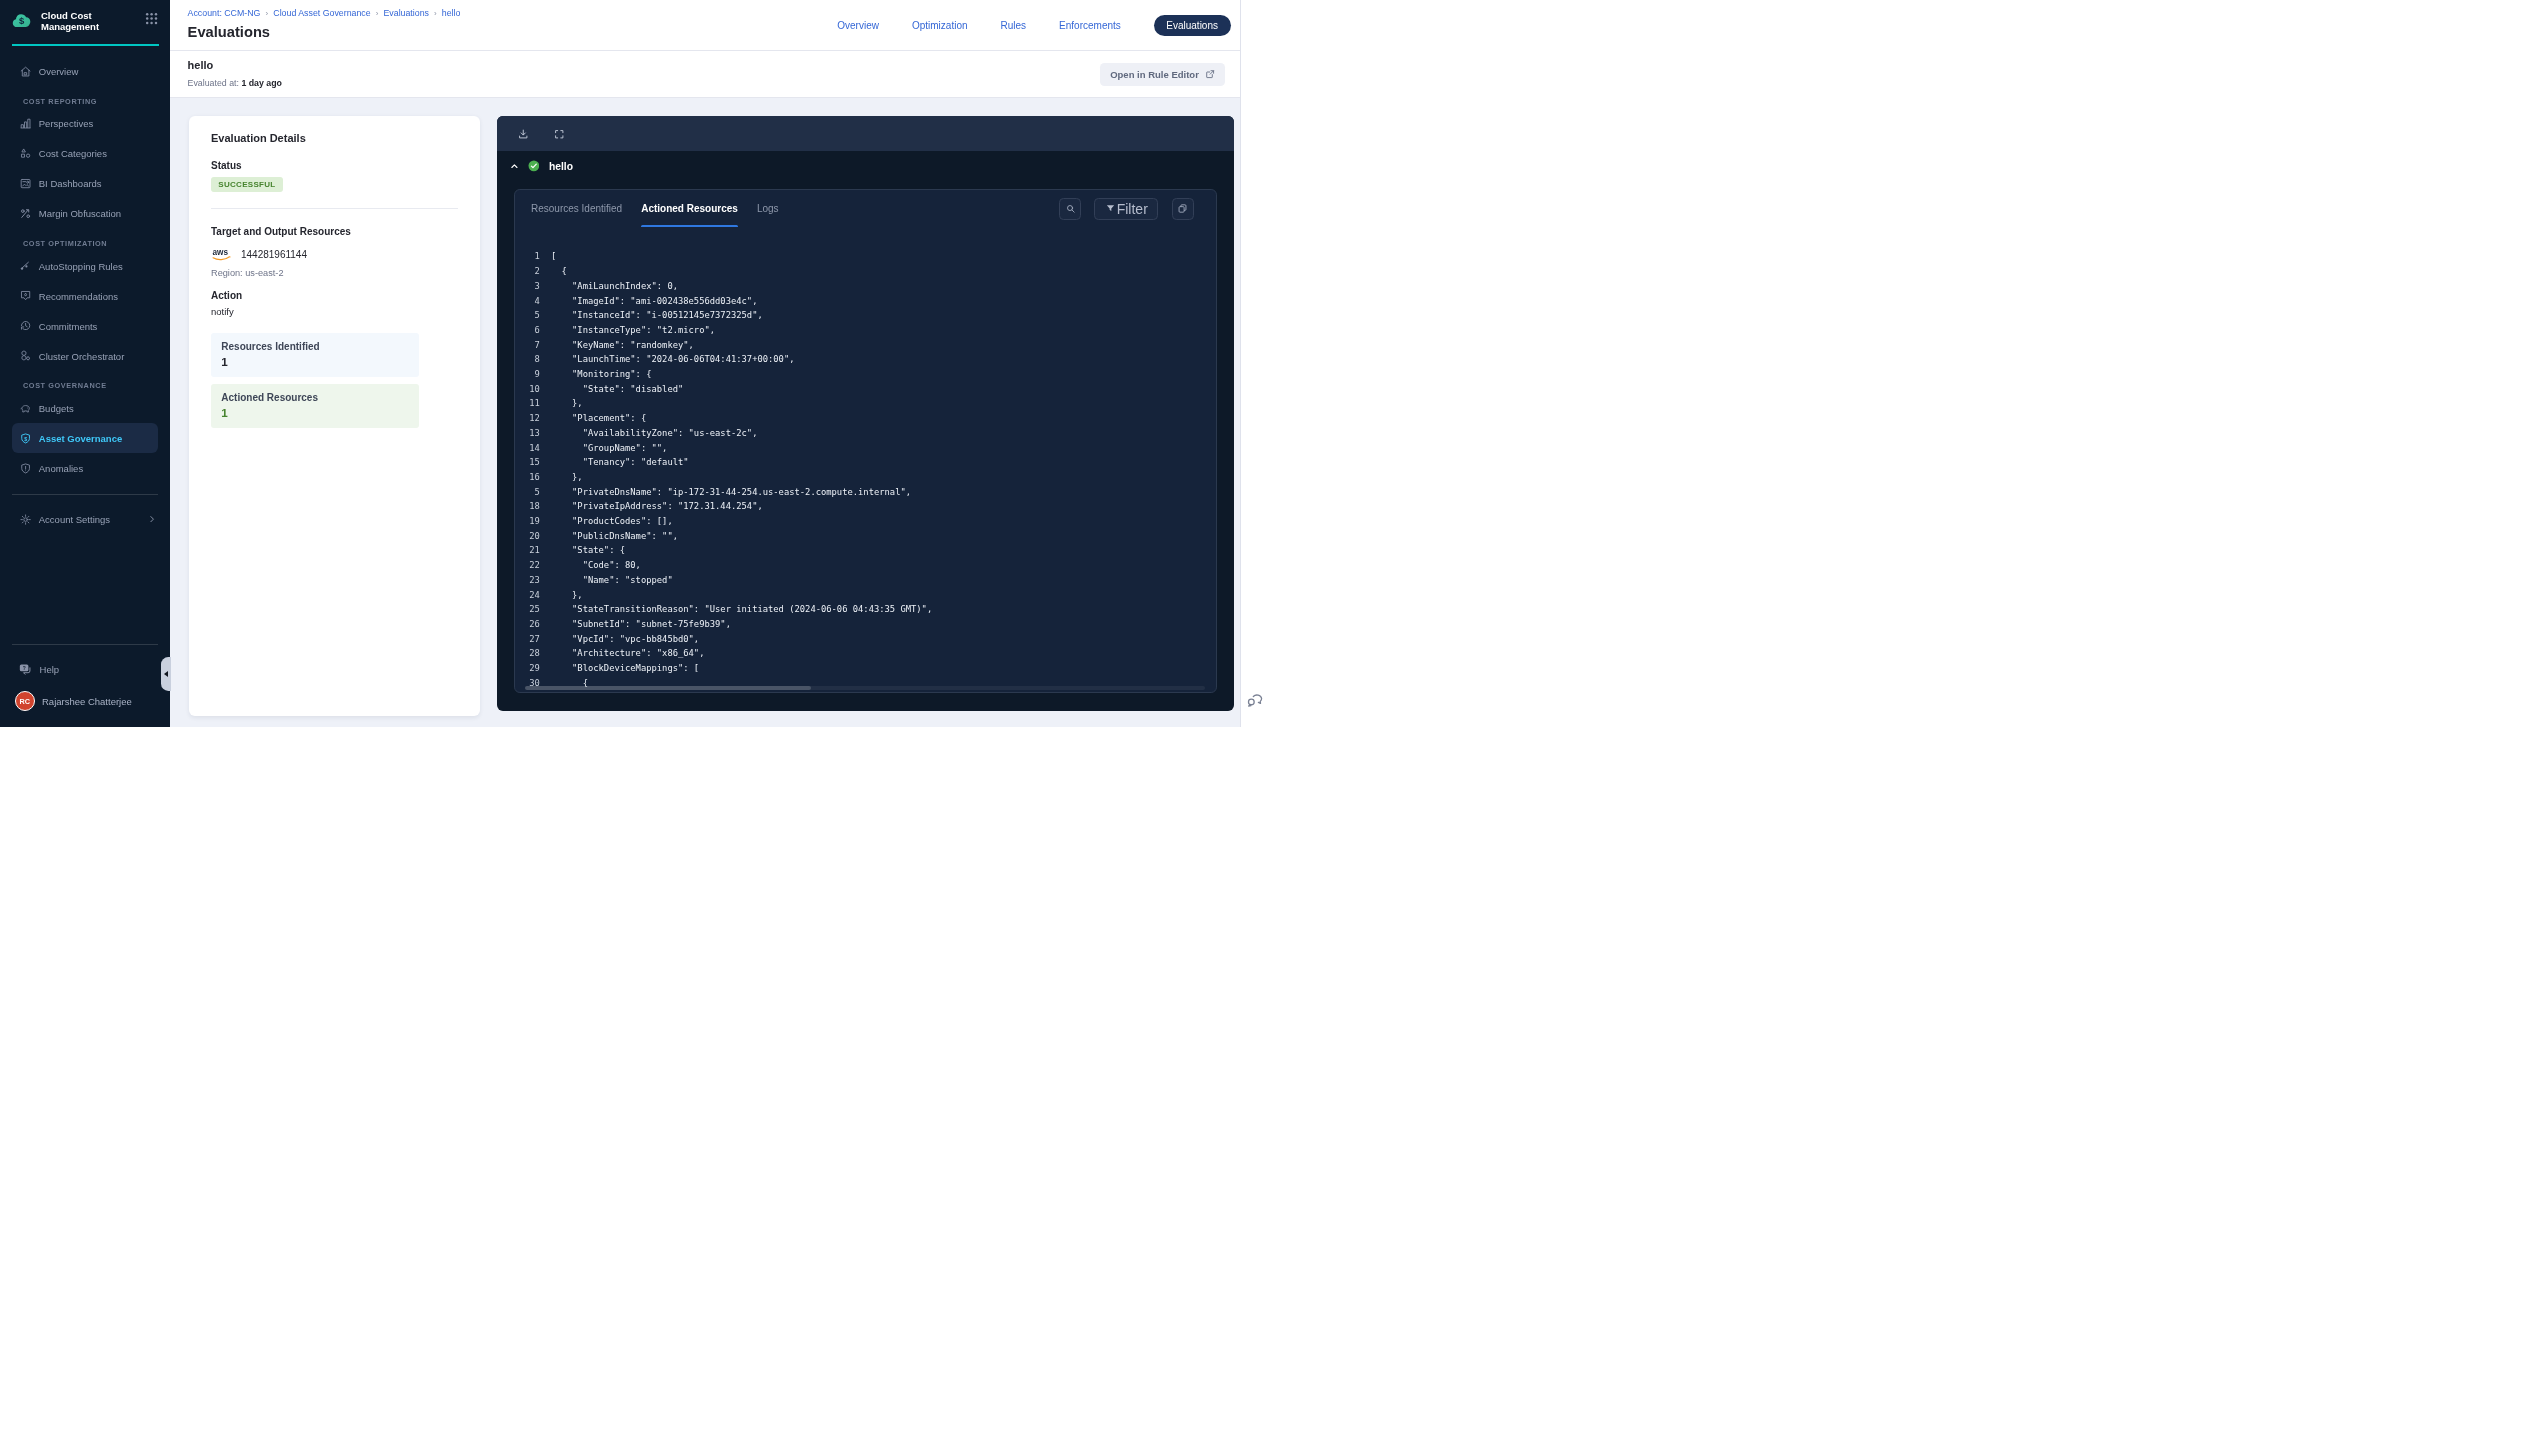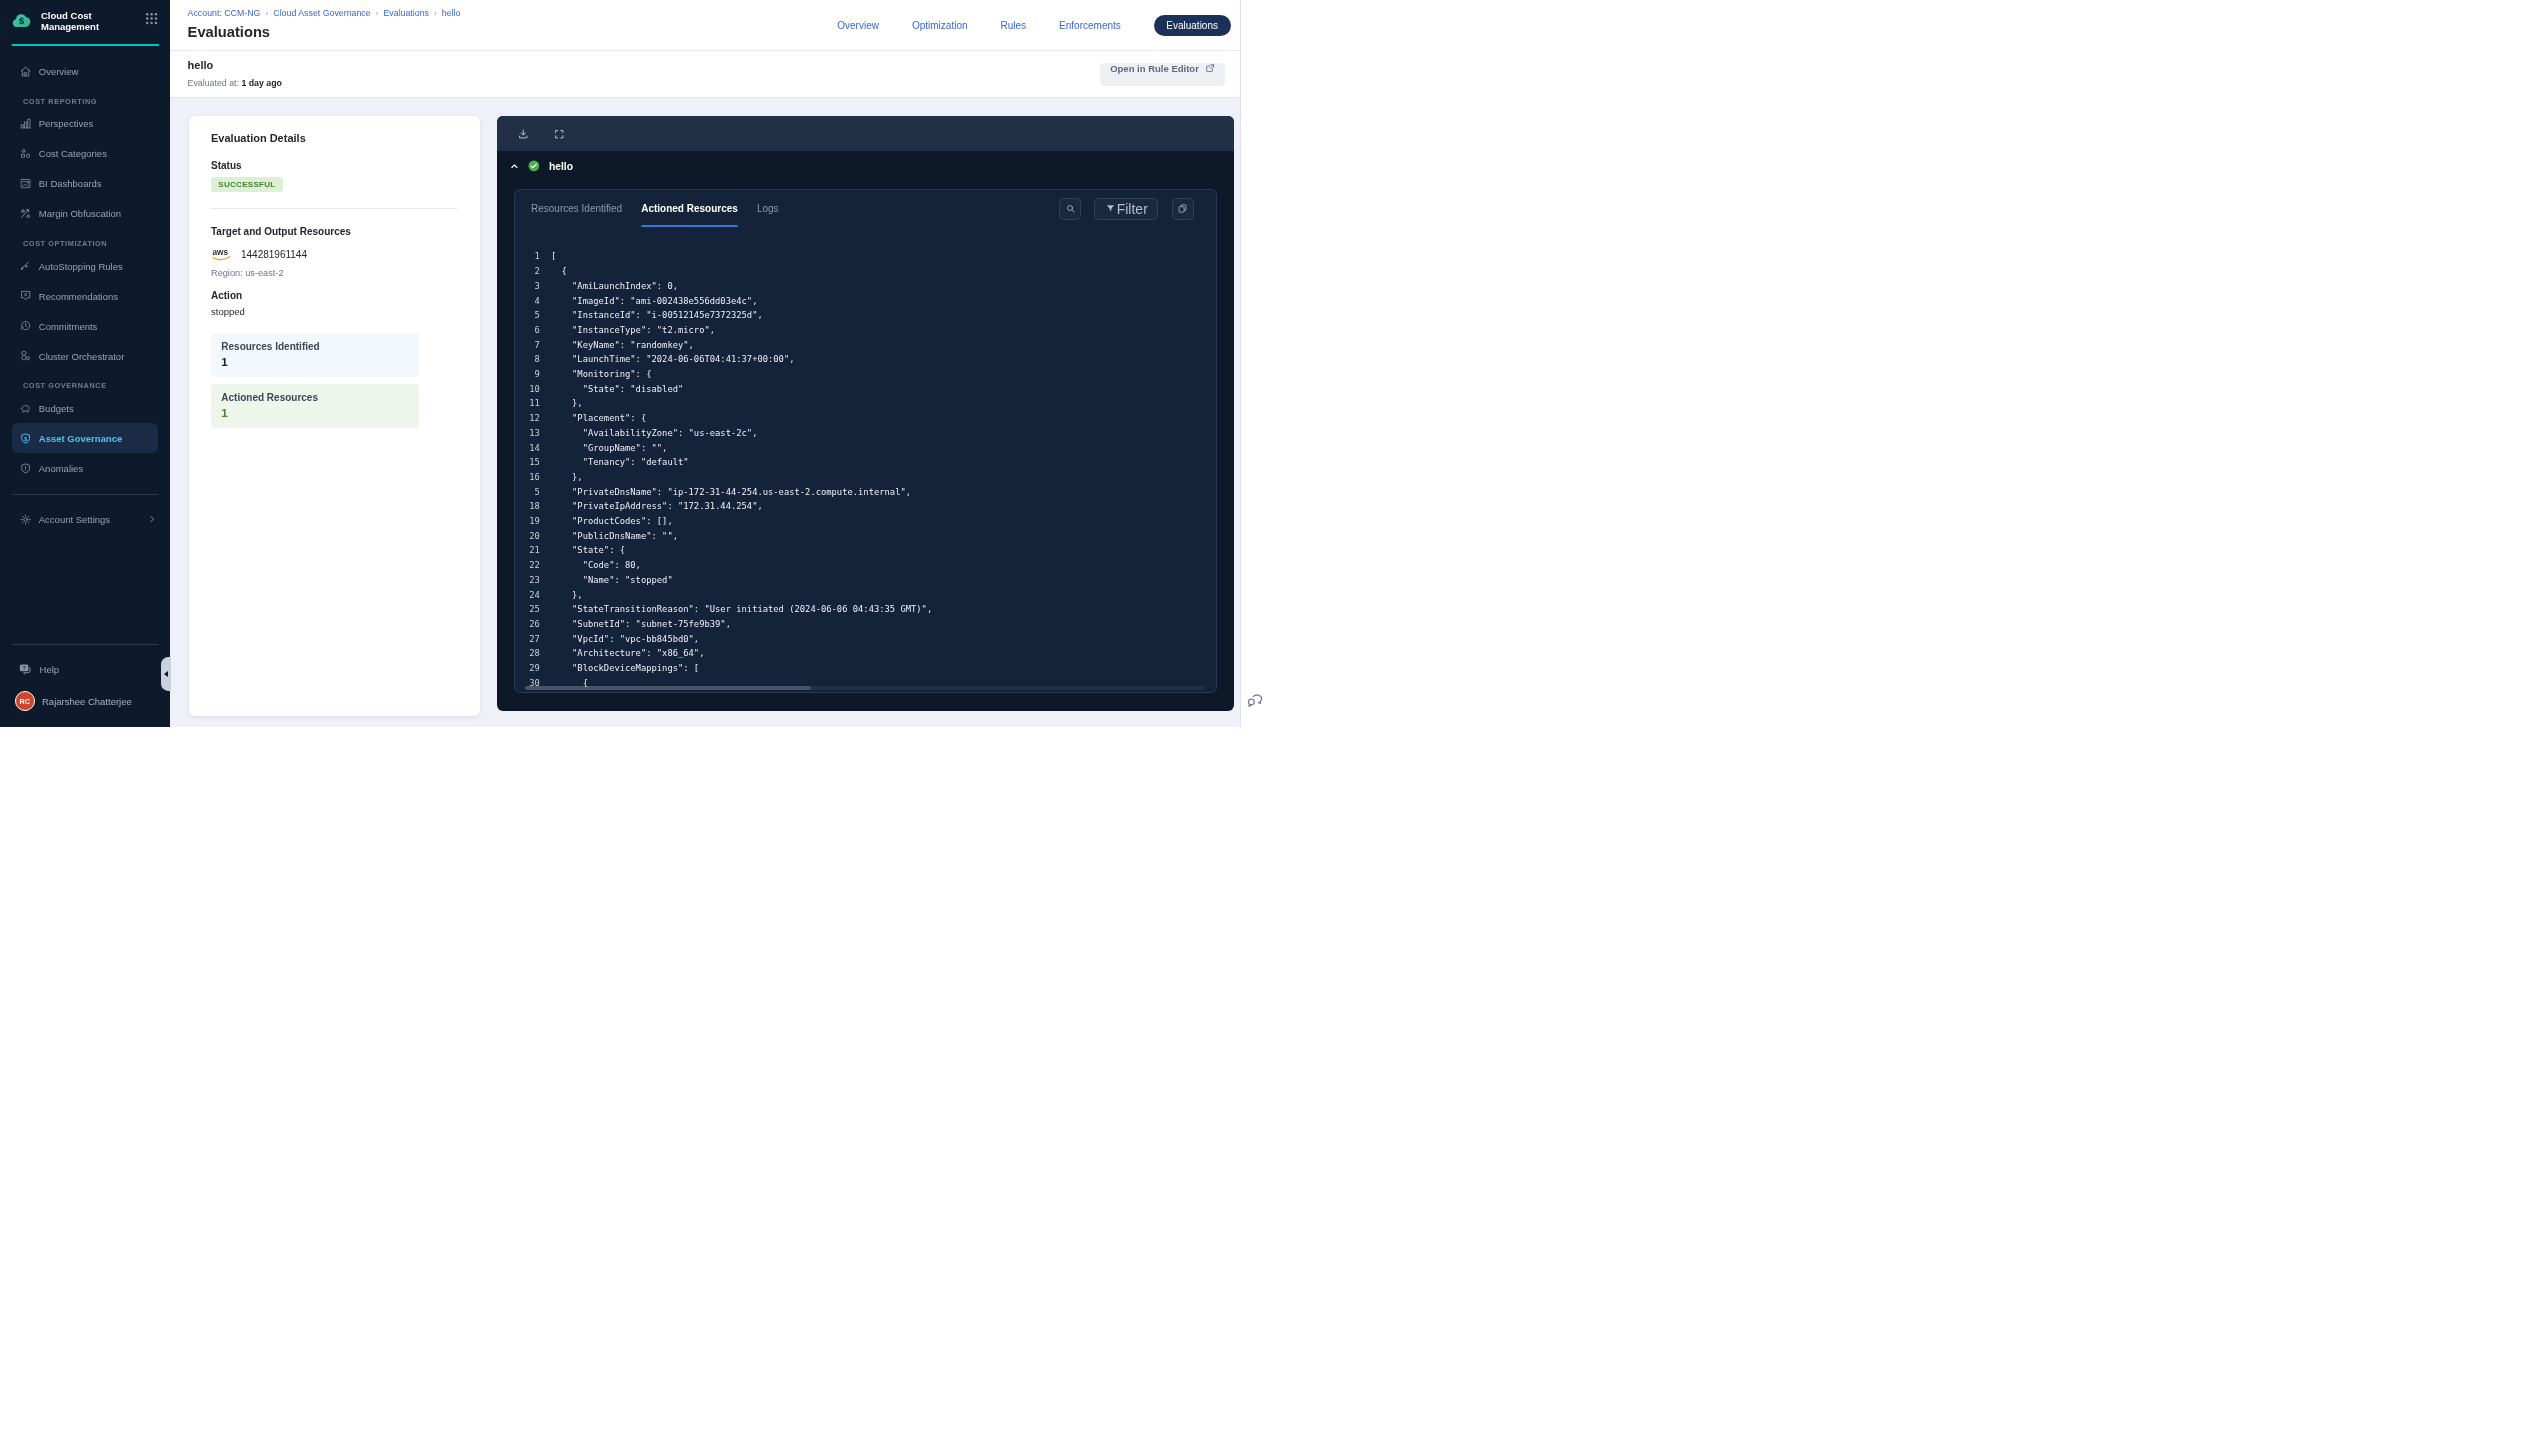--- a/index.html
+++ b/index.html
@@ -44,21 +44,21 @@
   .crumb-sep { color:#8f96a8; padding:0 5.1px; font-size:8px; }
   .page-title { position:absolute; left:17.6px; top:24px; font-size:14.7px; font-weight:700; color:#25262e; }
   .top-nav { position:absolute; right:9.5px; top:0; height:100%; display:flex; align-items:center; gap:33px; }
   .top-nav a { color:#3567d6; font-size:10px; font-weight:500; text-decoration:none; cursor:pointer; }
   .nav-pill { background:#1c3157; color:#ffffff !important; font-weight:600; border-radius:11px; height:21px; display:flex; align-items:center; padding:0 12.5px; }
 
   .subbar { height:47px; background:#fff; border-bottom:0.7px solid #e4e6ee; position:relative; }
   .eval-name { position:absolute; left:17.6px; top:8px; font-size:11px; font-weight:700; color:#25262e; }
   .eval-at { position:absolute; left:17.6px; top:27px; font-size:8.8px; color:#6e7489; }
   .eval-at b { color:#25262e; font-weight:600; }
-  .rule-editor-btn { position:absolute; right:14.7px; top:11.7px; height:23px; background:#eef0f6; border:none; border-radius:4.4px; color:#60697e; font-size:9.5px; font-weight:600; font-family:inherit; display:flex; align-items:flex-start; gap:5.9px; padding:0 10.3px; cursor:pointer; }
+  .rule-editor-btn { position:absolute; right:14.7px; top:11.7px; height:23px; background:#eef0f6; border:none; border-radius:4.4px; color:#60697e; font-size:9.5px; font-weight:600; font-family:inherit; display:flex; align-items:center; gap:5.9px; padding:0 10.3px; cursor:pointer; }
   .rule-editor-btn .icn { width:10.3px; height:10.3px; }
 
   .content { position:absolute; left:0; right:0; top:98px; bottom:0; background:#eef1f8; padding:18.4px 5.9px 0 19px; display:flex; gap:17px; align-items:flex-start; }
 
   
   .details-card { flex:none; width:291px; height:600px; background:#ffffff; border-radius:5.9px; box-shadow:0 1.5px 4.4px rgba(31,40,60,.08); padding:16px 22px; }
   .card-title { font-size:11px; font-weight:700; color:#25262e; }
   .fld-label { font-size:10px; font-weight:700; color:#25262e; }
   .status-label { margin-top:15.4px; }
   .status-badge { display:inline-block; margin-top:6.6px; background:#ddefd5; color:#47842f; font-size:8px; font-weight:700; letter-spacing:0.3px; padding:2.9px 7.3px; border-radius:2.9px; }
@@ -361,21 +361,21 @@
           <svg viewBox="0 0 32 20" width="22" height="14" style="font-size:13.5px">
             <text x="2" y="12" font-size="12" font-weight="bold" fill="#252f3e" font-family="Liberation Sans,sans-serif">aws</text>
             <path d="M3 15.5c7 4 17 3.5 24-1.5" fill="none" stroke="#f59a23" stroke-width="1.7" stroke-linecap="round"></path>
             <path d="M27 14l1.5-.3-.6 1.6z" fill="#f59a23"></path>
           </svg>
         </span>
         <span>144281961144</span>
       </div>
       <div class="region">Region: us-east-2</div>
       <div class="fld-label action-label">Action</div>
-      <div class="action-value">stopped</div>
+      <div class="action-value">notify</div>
 
       <div class="stat-box blue">
         <div class="stat-label">Resources Identified</div>
         <div class="stat-value">1</div>
       </div>
       <div class="stat-box green">
         <div class="stat-label">Actioned Resources</div>
         <div class="stat-value">1</div>
       </div>
     </section>

